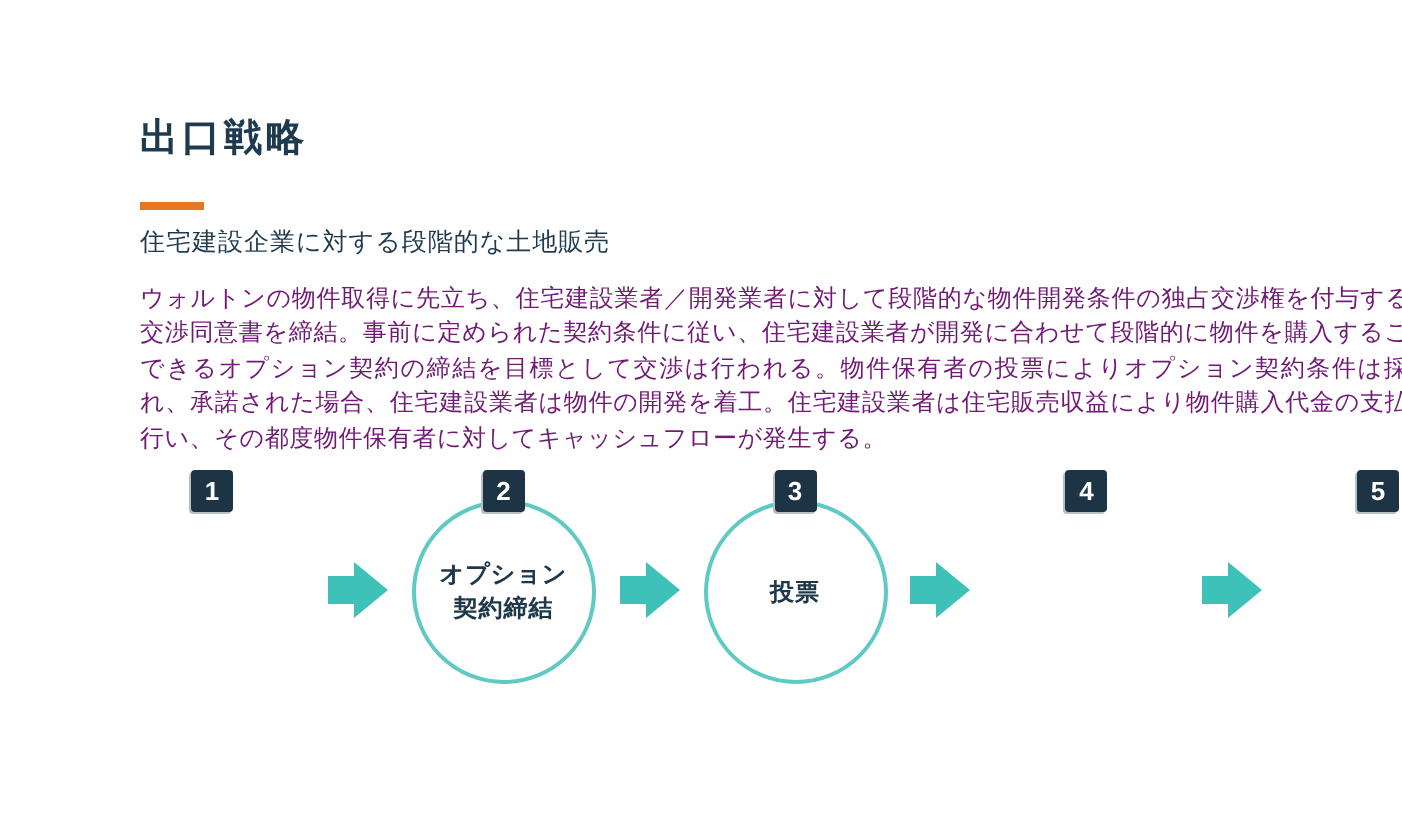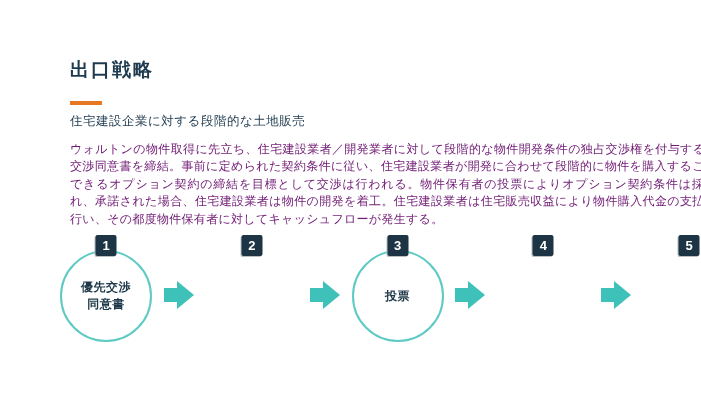--- a/index.html
+++ b/index.html
@@ -73,33 +73,33 @@
     <div class="accent-bar"></div>
     <h2 class="subtitle">住宅建設企業に対する段階的な土地販売</h2>
   </div>
 
   <p class="body-text">ウォルトンの物件取得に先立ち、住宅建設業者／開発業者に対して段階的な物件開発条件の独占交渉権を付与する優先交渉同意書を締結。事前に定められた契約条件に従い、住宅建設業者が開発に合わせて段階的に物件を購入することができるオプション契約の締結を目標として交渉は行われる。物件保有者の投票によりオプション契約条件は採決され、承諾された場合、住宅建設業者は物件の開発を着工。住宅建設業者は住宅販売収益により物件購入代金の支払いを行い、その都度物件保有者に対してキャッシュフローが発生する。</p>
 
   <div class="flow">
 
     <div class="step">
       <div class="badge">1</div>
-      <div class="circle">
-        <span class="step-label">優先交渉
-同意書</span>
-      </div>
     </div>
 
     <div class="arrow">
       <span class="arrow-tail"></span>
       <span class="arrow-head"></span>
     </div>
 
     <div class="step">
       <div class="badge">2</div>
+      <div class="circle">
+        <span class="step-label">オプション
+契約締結</span>
+      </div>
     </div>
 
     <div class="arrow">
       <span class="arrow-tail"></span>
       <span class="arrow-head"></span>
     </div>
 
     <div class="step">
       <div class="badge">3</div>
       <div class="circle">

